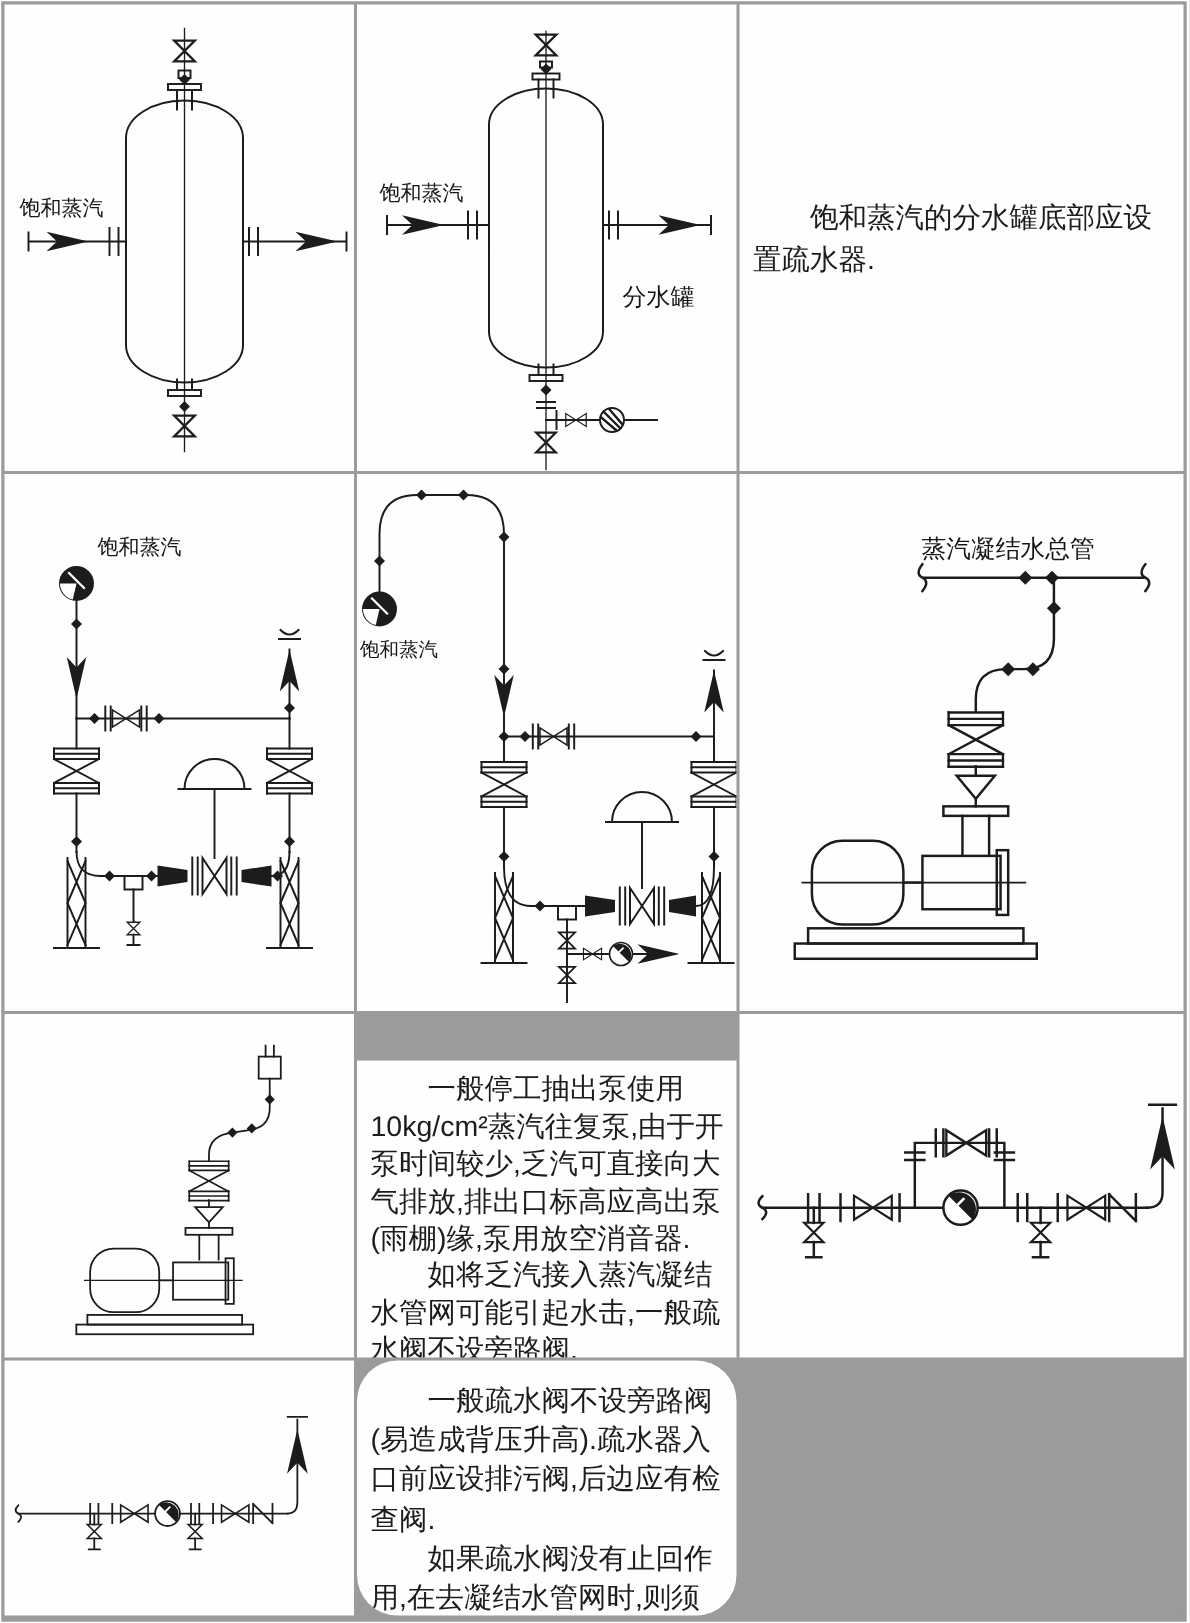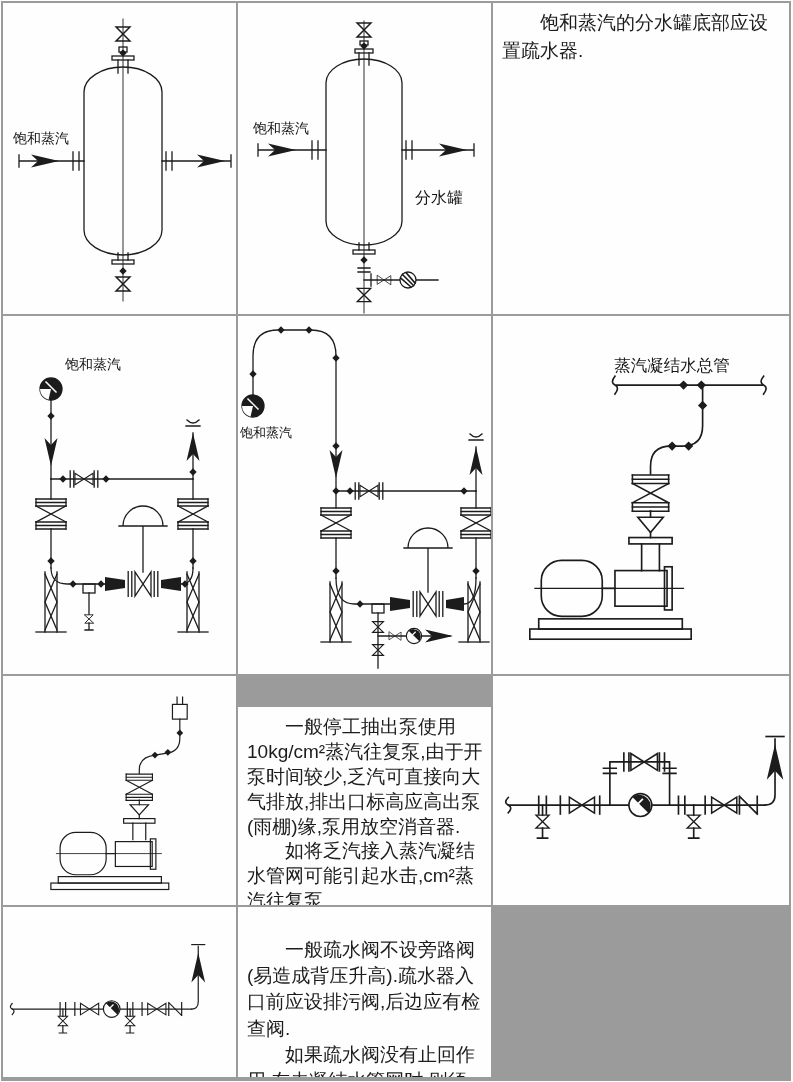--- a/index.html
+++ b/index.html
@@ -26,23 +26,23 @@
   svg.dwg text { stroke:none; fill:#161616; font-family:inherit; }
   .lbl  { font-size:14px; }
   .lbl-s{ font-size:13px; }
   .lbl-t{ font-size:16px; }
   .thin { stroke-width:0.9; }
   .txt {
     font-size:19px; line-height:1.45; color:#1c1c1c;
     padding:6px 6px 4px 9px; display:flex; flex-direction:column;
   }
   .txt p { text-indent:2em; margin:0; }
-  .v-center { }
+  .v-center { justify-content:center; }
   .r3text { line-height:1.31; padding-top:8px;margin-top:31px; }
-  .r4text { padding-top:30px; line-height:1.38; }
+  .r4text { padding-top:15px; line-height:1.38;border-radius:27px; }
 </style>
 </head>
 <body>
 
 <svg width="0" height="0" style="position:absolute" aria-hidden="true">
   <defs>
     <g id="gv">
         <path d="M-11,-7 L-11,7 L11,-7 L11,7 Z"></path>
       </g>
     <g id="dv">
@@ -388,21 +388,21 @@
           <rect x="160" y="167" width="6" height="33"></rect>
           <path class="thin" d="M58,183 H172"></path>
           <rect x="60" y="208" width="112" height="7"></rect>
           <rect x="52" y="215" width="128" height="7"></rect>
         </g>
       </svg>
     </div>
 
     <div class="cell txt r3text">
       <p>一般停工抽出泵使用10kg/cm²蒸汽往复泵,由于开泵时间较少,乏汽可直接向大气排放,排出口标高应高出泵(雨棚)缘,泵用放空消音器.</p>
-      <p>如将乏汽接入蒸汽凝结水管网可能引起水击,cm²蒸汽往复泵.</p>
+      <p>如将乏汽接入蒸汽凝结水管网可能引起水击,一般疏水阀不设旁路阀.</p>
     </div>
 
     <div class="cell">
       <svg class="dwg" viewBox="0 0 233 169">
         <path d="M12,96 H214"></path>
         <path d="M12,90 Q8,94 12,96 Q16,98 12,102"></path>
         <path d="M36,89 V103 M42,89 V103"></path>
         <path d="M39,96 V104"></path>
         <g transform="translate(39,109)">
             <use href="#dv" transform="scale(0.85)"></use>

